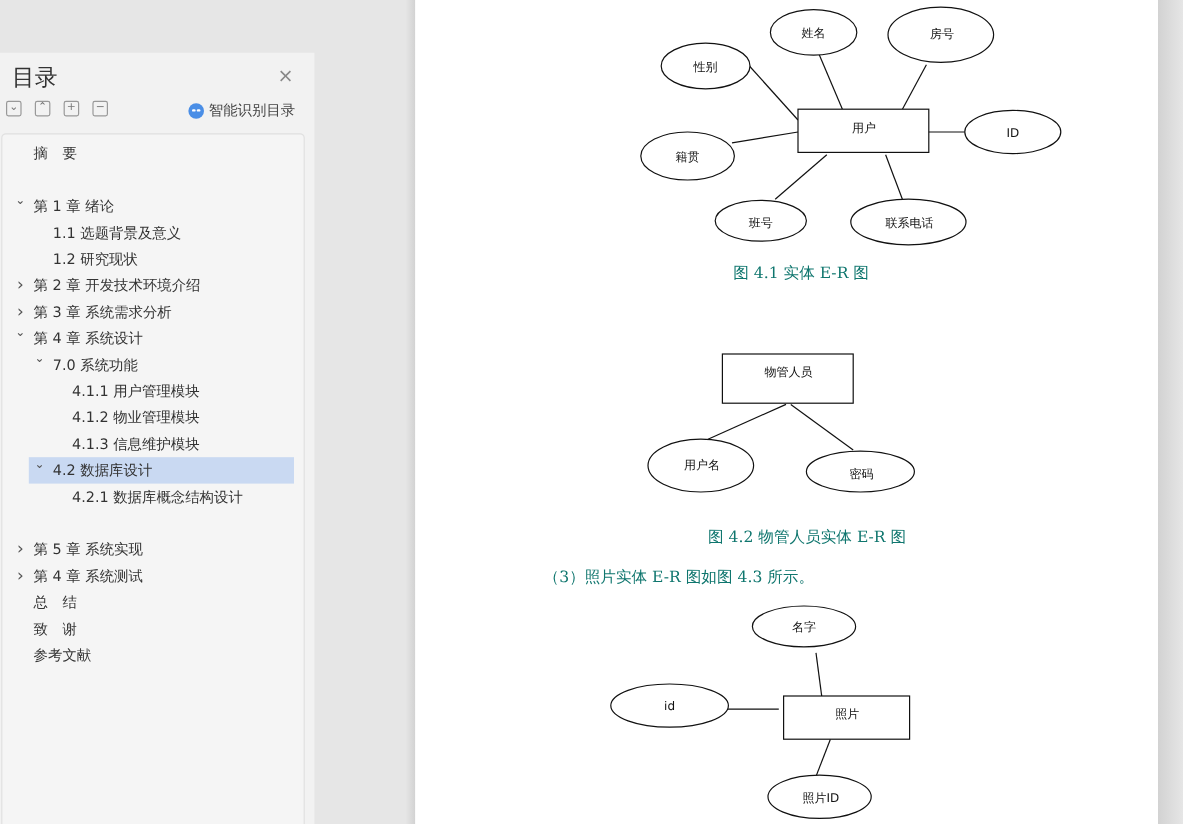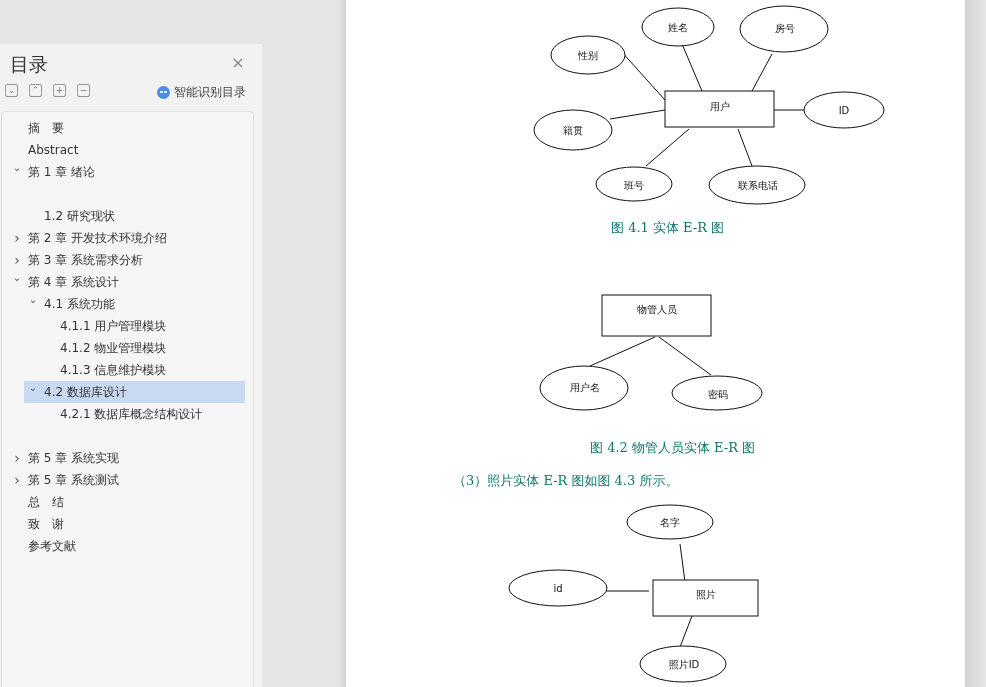--- a/index.html
+++ b/index.html
@@ -38,45 +38,45 @@
     <div class="tool-btn">−</div>
   </div>
   <div class="smart">
     <span class="smart-icon"></span>
     <span>智能识别目录</span>
   </div>
   <div class="toc" id="toc">
       <div class="toc-item" style="top: 5px;">
         <span style="position: absolute; left: 4px;">摘　要</span>
       </div>
-      <div class="toc-item" style="top: 27px;">
-        <span style="position: absolute; left: 4px;">Abstract</span>
-      </div>
       <div class="toc-item" style="top: 49px;">
         <span class="chev" style="left: -12px; line-height: 14px;">⌄</span>
         <span style="position: absolute; left: 4px;">第 1 章  绪论</span>
+      </div>
+      <div class="toc-item" style="top: 71px;">
+        <span style="position: absolute; left: 20px;">1.1  选题背景及意义</span>
       </div>
       <div class="toc-item" style="top: 93px;">
         <span style="position: absolute; left: 20px; text-align: right;">1.2 研究现状</span>
       </div>
       <div class="toc-item" style="top: 115px;">
         <span class="chev" style="left: -12px; font-size: 14px;">›</span>
         <span style="position: absolute; left: 4px;">第 2 章  开发技术环境介绍</span>
       </div>
       <div class="toc-item" style="top: 137px;">
         <span class="chev" style="left: -12px; font-size: 14px;">›</span>
         <span style="position: absolute; left: 4px;">第 3 章  系统需求分析</span>
       </div>
       <div class="toc-item" style="top: 159px;">
         <span class="chev" style="left: -12px; line-height: 14px;">⌄</span>
         <span style="position: absolute; left: 4px;">第 4 章  系统设计</span>
       </div>
       <div class="toc-item" style="top: 181px;">
         <span class="chev" style="left: 4px; line-height: 14px;">⌄</span>
-        <span style="position: absolute; left: 20px;">4.1 系统功能</span>
+        <span style="position: absolute; left: 20px;">7.0 系统功能</span>
       </div>
       <div class="toc-item" style="top: 203px;">
         <span style="position: absolute; left: 36px;">4.1.1 用户管理模块</span>
       </div>
       <div class="toc-item" style="top: 225px;">
         <span style="position: absolute; left: 36px;">4.1.2  物业管理模块</span>
       </div>
       <div class="toc-item" style="top: 247px;">
         <span style="position: absolute; left: 36px;">4.1.3  信息维护模块</span>
       </div>
@@ -86,21 +86,21 @@
       </div>
       <div class="toc-item" style="top: 291px;">
         <span style="position: absolute; left: 36px;">4.2.1  数据库概念结构设计</span>
       </div>
       <div class="toc-item" style="top: 335px;">
         <span class="chev" style="left: -12px; font-size: 14px;">›</span>
         <span style="position: absolute; left: 4px;">第 5 章  系统实现</span>
       </div>
       <div class="toc-item" style="top: 357px;">
         <span class="chev" style="left: -12px; font-size: 14px;">›</span>
-        <span style="position: absolute; left: 4px;">第 5 章  系统测试</span>
+        <span style="position: absolute; left: 4px;">第 4 章  系统测试</span>
       </div>
       <div class="toc-item" style="top: 379px;">
         <span style="position: absolute; left: 4px;">总　结</span>
       </div>
       <div class="toc-item" style="top: 401px;">
         <span style="position: absolute; left: 4px;">致　谢</span>
       </div>
       <div class="toc-item" style="top: 423px;">
         <span style="position: absolute; left: 4px;">参考文献</span>
       </div>

